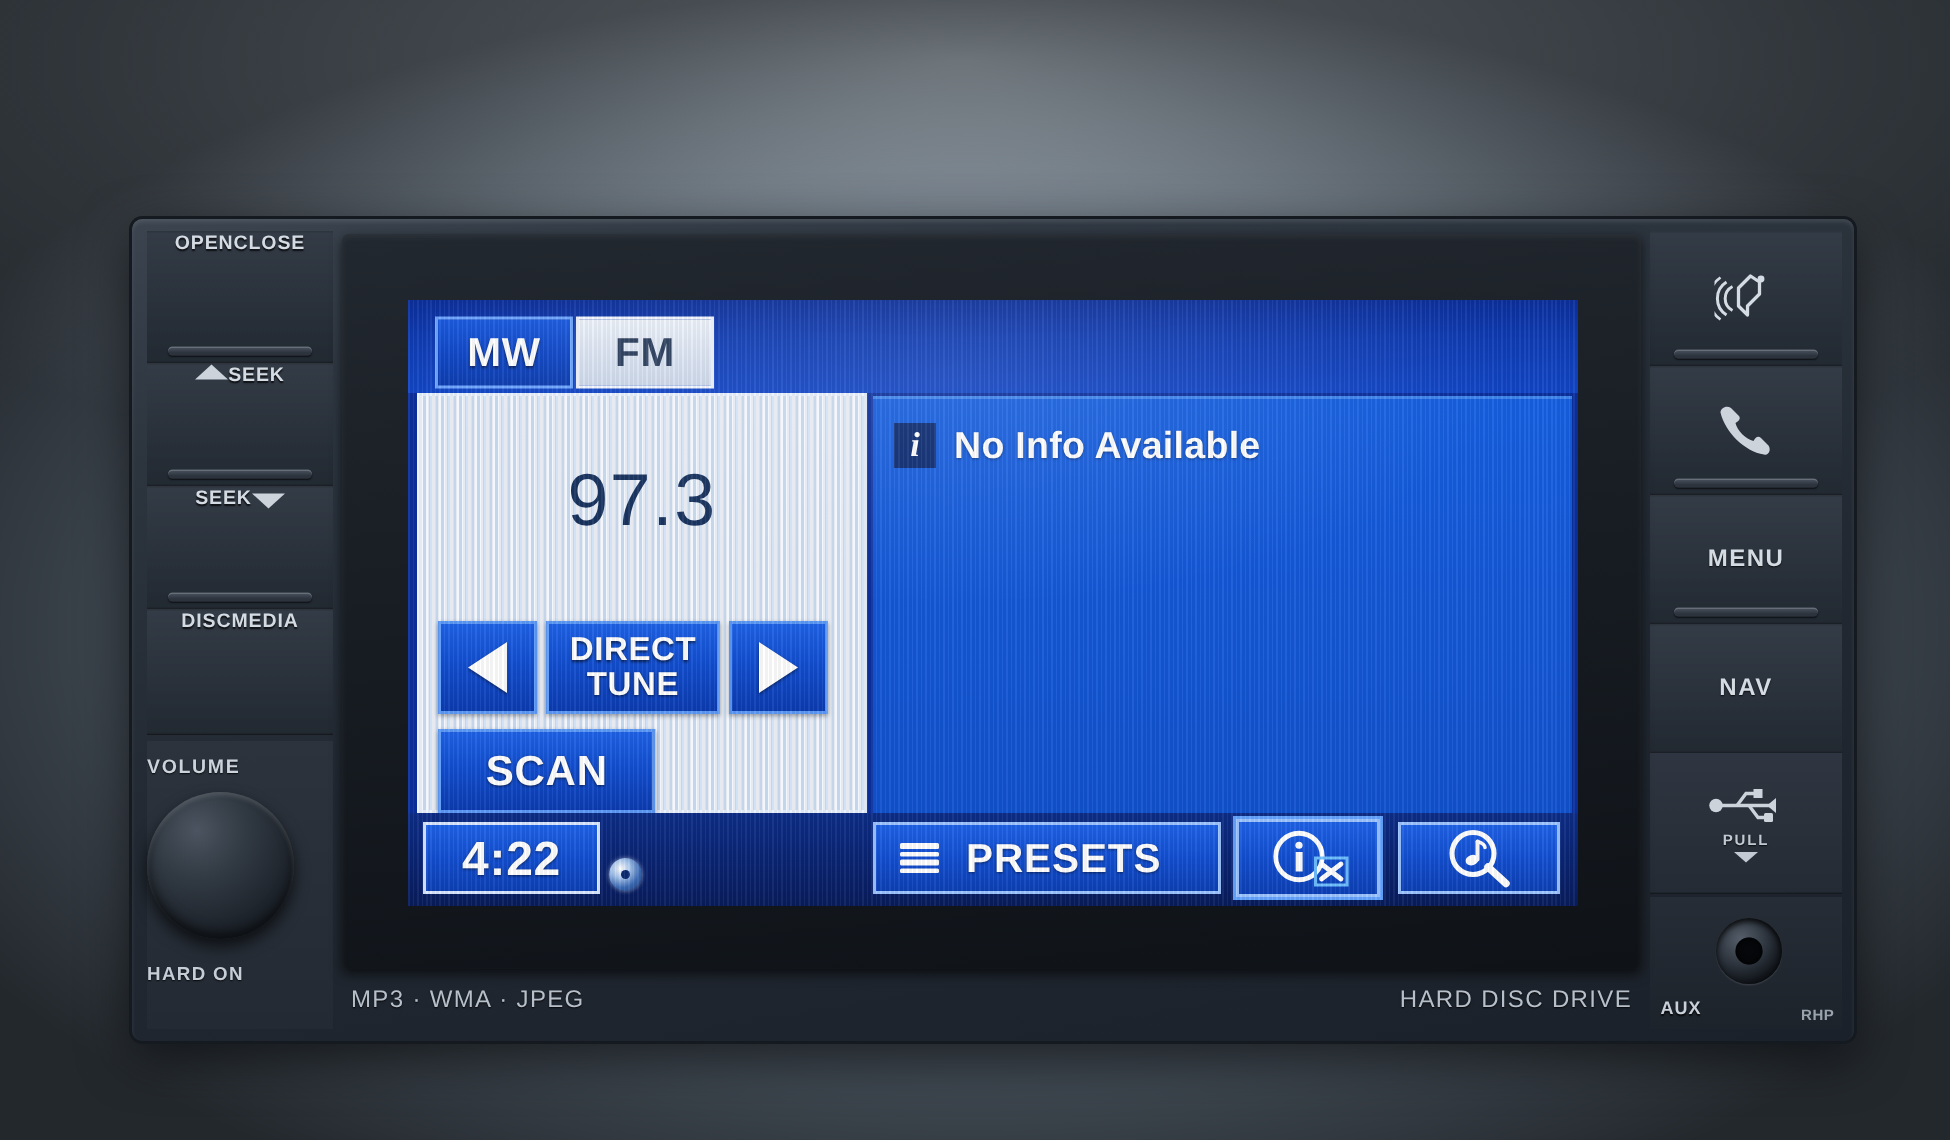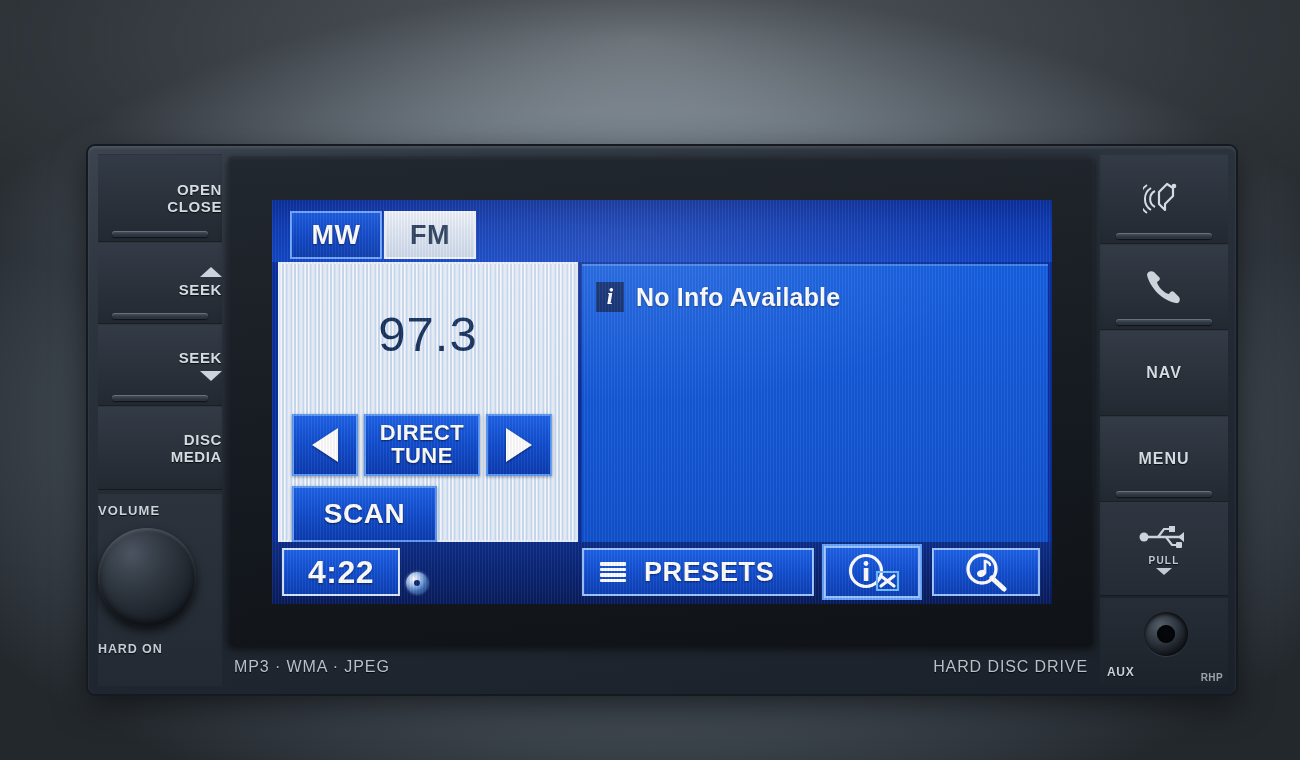--- a/index.html
+++ b/index.html
@@ -64,25 +64,25 @@
     left: 10px; top: 8px;
     width: 124px; height: 532px;
   }
   .hw-btn {
     position: relative;
     width: 124px;
     background: linear-gradient(180deg, #333b46 0%, #2a313b 55%, #222931 100%);
     border-top: 1px solid rgba(255,255,255,.055);
     border-bottom: 1px solid rgba(0,0,0,.45);
     display: flex;
-    flex-direction: column;
-    align-items: flex-end;
+    flex-direction: row;
+    align-items: flex-start;
     justify-content: center;
     color: #d5dbe2;
-    font-size: 15px;
+    font-size: 13px;
     font-weight: 600;
     line-height: 1.15;
     letter-spacing: .6px;
     text-align: center;
     text-shadow: 0 1px 1px rgba(0,0,0,.75);
   }
   .hw-btn .ridge {
     position: absolute;
     left: 14px; right: 14px; bottom: 4px;
     height: 6px;
@@ -484,27 +484,27 @@
         <span class="ridge"></span>
       </div>
 
       <div class="hw-btn-r" id="btn-phone">
         <svg width="46" height="34" viewBox="0 0 46 34">
           <path d="M6 7 C6 4 10 2 13 4 L18 9 C20 11 18 13 16 14 C17 19 23 25 28 26 C29 24 31 22 33 24 L38 29 C40 32 38 36 35 35 C22 33 9 20 6 7 Z" fill="#ccd3db" transform="translate(0,-2)"></path>
         </svg>
         <span class="ridge"></span>
       </div>
 
-      <div class="hw-btn-r" id="btn-nav">
-        <span>NAV</span>
-      </div>
-
       <div class="hw-btn-r" id="btn-menu">
         <span>MENU</span>
         <span class="ridge"></span>
+      </div>
+
+      <div class="hw-btn-r" id="btn-nav">
+        <span>NAV</span>
       </div>
     </div>
 
     <div id="usb-area">
       <svg width="52" height="30" viewBox="0 0 52 30">
         <circle cx="6" cy="15" r="4.5" fill="#ccd3db"></circle>
         <path d="M6 15 H44" stroke="#ccd3db" stroke-width="2.4" fill="none"></path>
         <path d="M40 15 L46 10 L46 20 Z" fill="#ccd3db"></path>
         <path d="M20 15 L26 7 L33 7" stroke="#ccd3db" stroke-width="2.2" fill="none"></path>
         <rect x="31" y="4" width="6" height="6" fill="#ccd3db"></rect>

